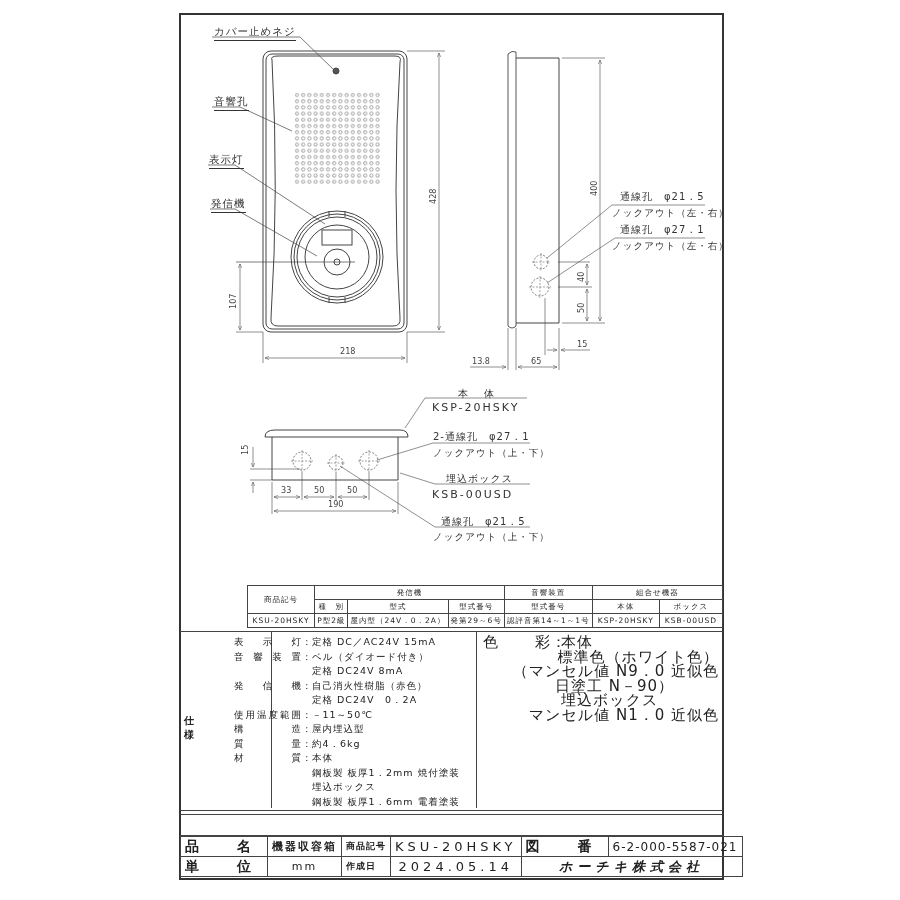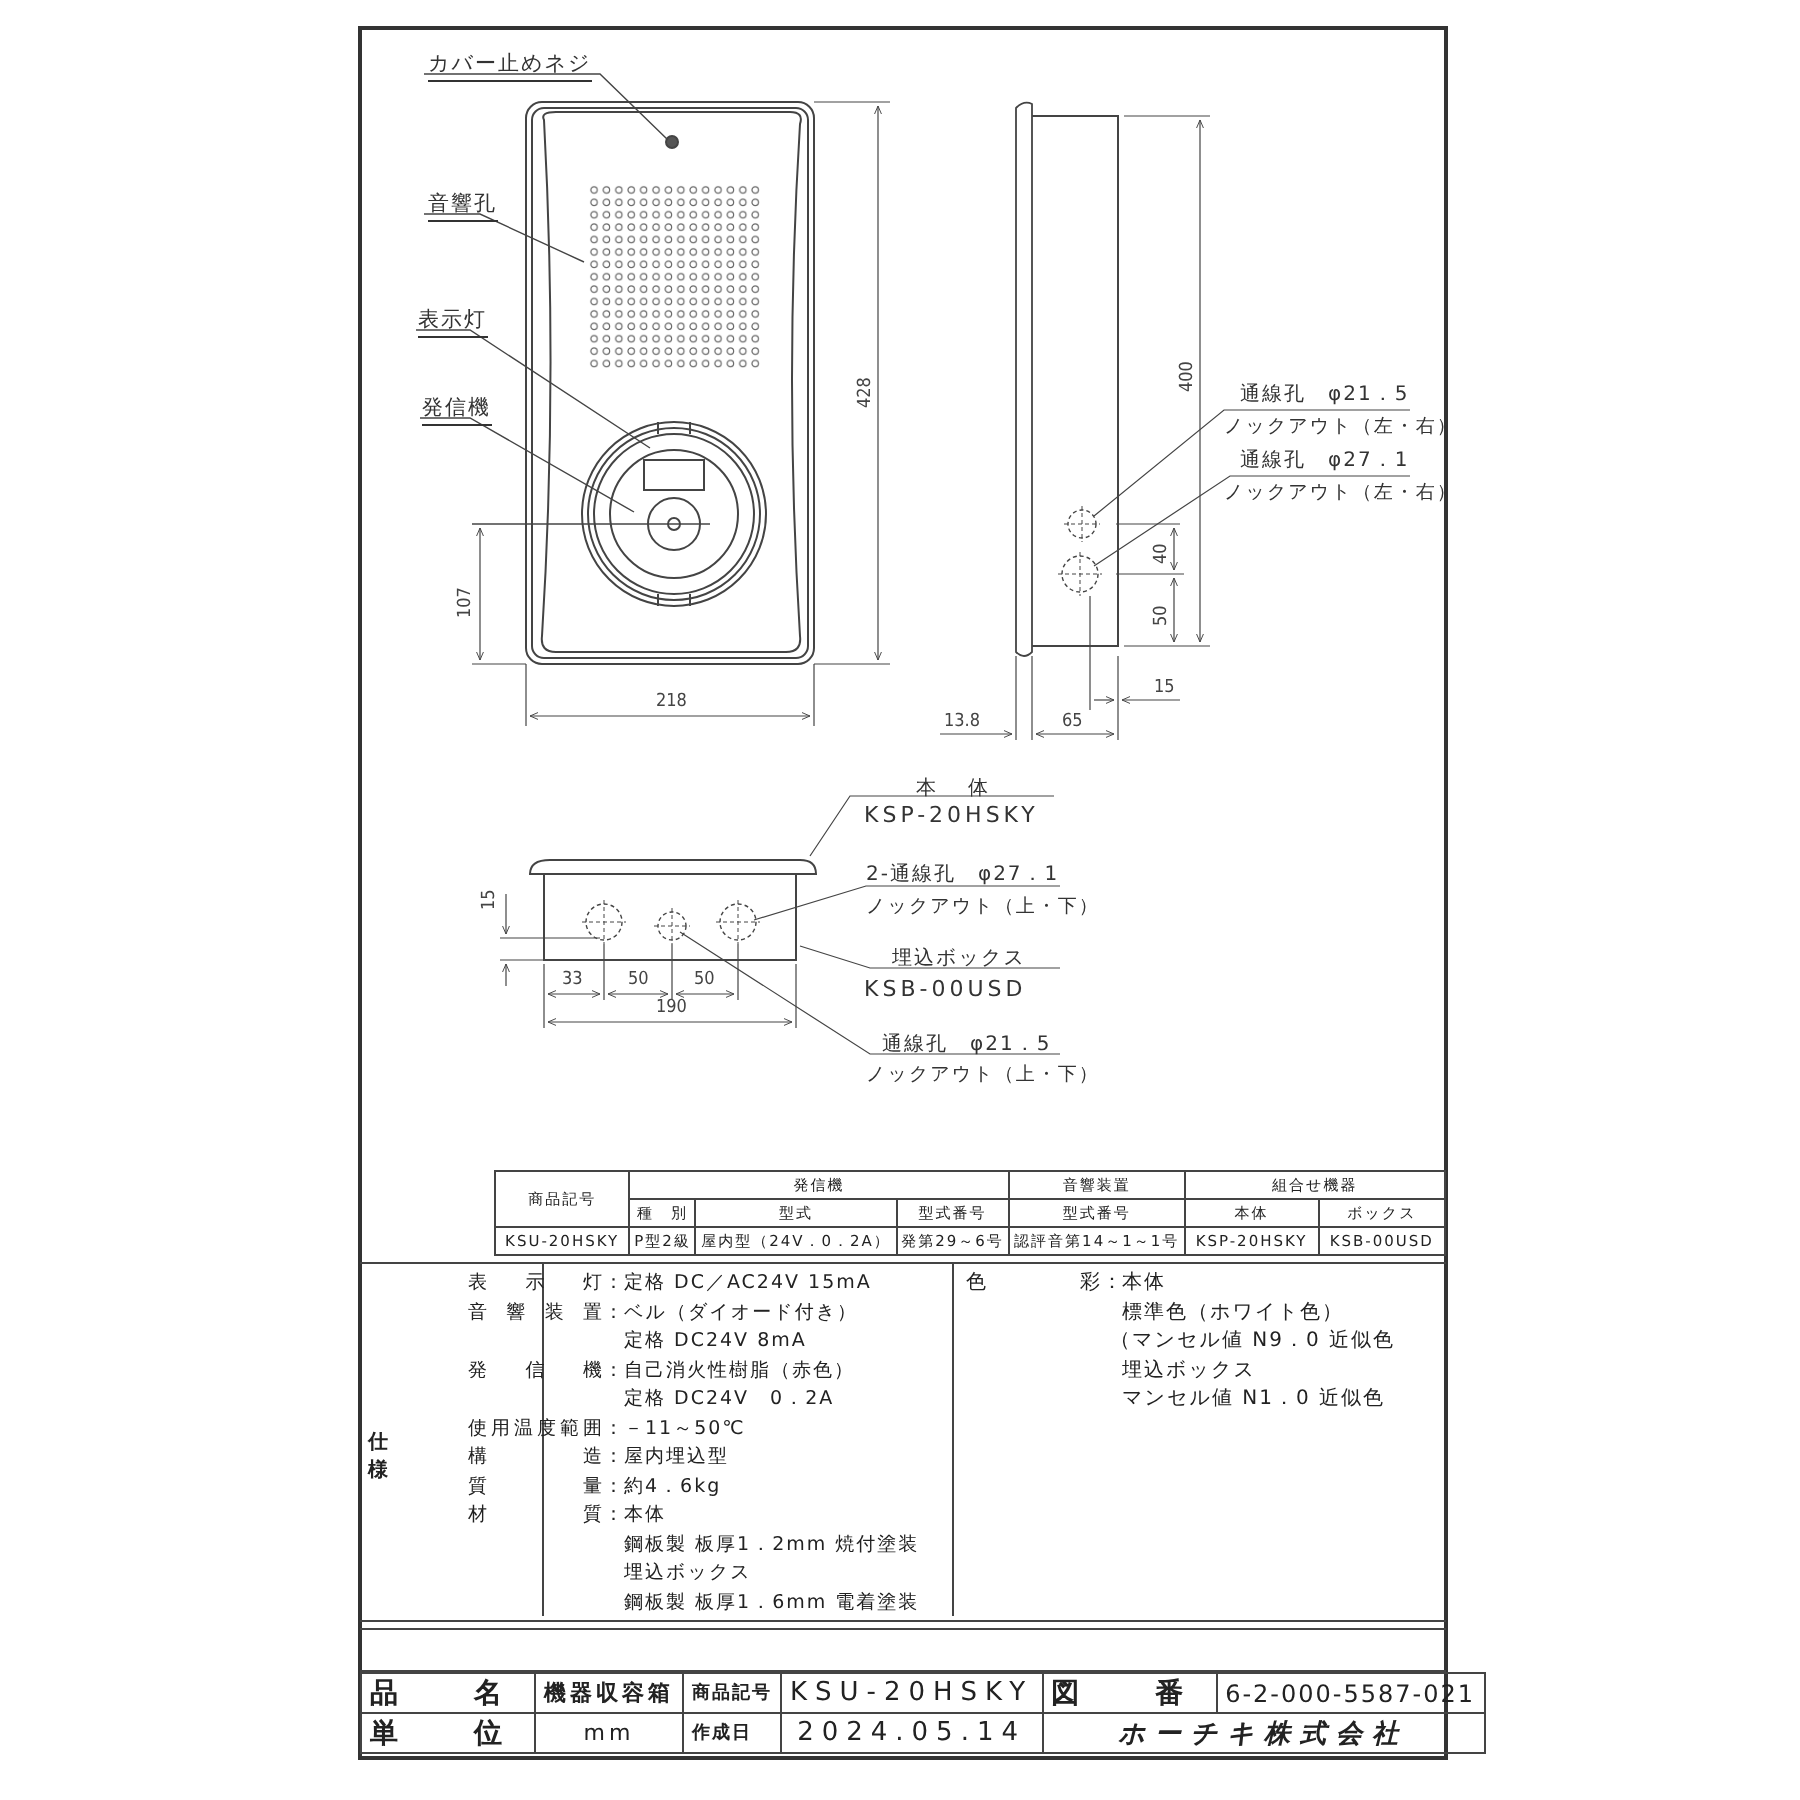--- a/index.html
+++ b/index.html
@@ -18,21 +18,21 @@
   .prod { position:absolute; left:247px; top:585px; width:476px; font-size:7.5px; }
   .prod td { border:1px solid #444; text-align:center; height:13px; padding:0 2px; letter-spacing:1px; white-space:nowrap; }
 
   
   .spec { position:absolute; left:180px; top:631px; width:543px; height:178px; border-top:1px solid #444; border-bottom:1px solid #444; }
   .spec .side { position:absolute; left:0; top:0; width:47px; height:176px; border-right:1px solid #444;
                 font-size:10px; font-weight:bold;padding-left:44px; }
   .spec .side span { position:absolute; top:82px; left:4px; letter-spacing:20px; }
   .spec .left { position:absolute; left:54px; top:3px; width:240px; font-size:9.5px; line-height:14.5px; letter-spacing:1px; }
   .spec .vsep { position:absolute; left:296px; top:0; width:0; height:176px; border-left:1px solid #444; }
-  .spec .right { position:absolute; left:303px; top:3px; width:236px; font-size:10px; line-height:14.5px; letter-spacing:1px; }
+  .spec .right { position:absolute; left:303px; top:3px; width:236px; font-size:15px; line-height:14.5px; letter-spacing:1px; }
   .row { display:flex; white-space:nowrap; }
   .row .k { width:68px; display:inline-block; text-align:justify; text-align-last:justify; }
   .row .c { width:10px; text-align:center; }
   .row .pad { width:78px; }
 
   
   .title { position:absolute; left:180px; top:814px; width:543px; }
   .title .blank { height:20px; border-top:1px solid #444; border-bottom:1px solid #444; }
   .tb { width:543px; font-size:11px; }
   .tb td { border:1px solid #444; height:19px; padding:0 4px; white-space:nowrap; }
@@ -146,21 +146,21 @@
     <path d="M530,527 L435,527 L340,466" stroke-width="0.6"></path>
   </g>
 </svg>
 
 <div class="lbl u" style="left:214px;top:25px;">カバー止めネジ</div>
 <div class="lbl u" style="left:214px;top:95px;">音響孔</div>
 <div class="lbl u" style="left:209px;top:153px;">表示灯</div>
 <div class="lbl u" style="left:211px;top:197px;">発信機</div>
 <div class="dim v" style="left:428px;top:204px;">428</div>
 <div class="dim v" style="left:228px;top:309px;">107</div>
-<div class="dim" style="left:328px;top:346px;">218</div>
+<div class="dim" style="left:340px;top:346px;">218</div>
 
 <div class="dim v" style="left:589px;top:196px;">400</div>
 <div class="dim v" style="left:576px;top:282px;">40</div>
 <div class="dim v" style="left:576px;top:313px;">50</div>
 <div class="dim" style="left:577px;top:339px;">15</div>
 <div class="dim" style="left:531px;top:356px;">65</div>
 <div class="dim" style="left:472px;top:356px;">13.8</div>
 <div class="lbl" style="left:620px;top:190px;font-size:10px;">通線孔　φ21．5</div>
 <div class="lbl" style="left:612px;top:207px;font-size:9.5px;">ノックアウト（左・右）</div>
 <div class="lbl" style="left:620px;top:223px;font-size:10px;">通線孔　φ27．1</div>
@@ -278,20 +278,24 @@
       </div>
     <div class="row">
         <span class="pad"></span>
         <span>標準色（ホワイト色）</span>
       </div>
     <div class="row">
         <span class="pad" style="width:72px"></span>
         <span>（マンセル値 N9．0 近似色</span>
       </div>
     <div class="row">
+        <span class="pad" style="width:72px"></span>
+        <span> 日塗工 N－90）</span>
+      </div>
+    <div class="row">
         <span class="pad"></span>
         <span>埋込ボックス</span>
       </div>
     <div class="row">
         <span class="pad"></span>
         <span>マンセル値 N1．0 近似色</span>
       </div>
   </div>
 </div>
 

